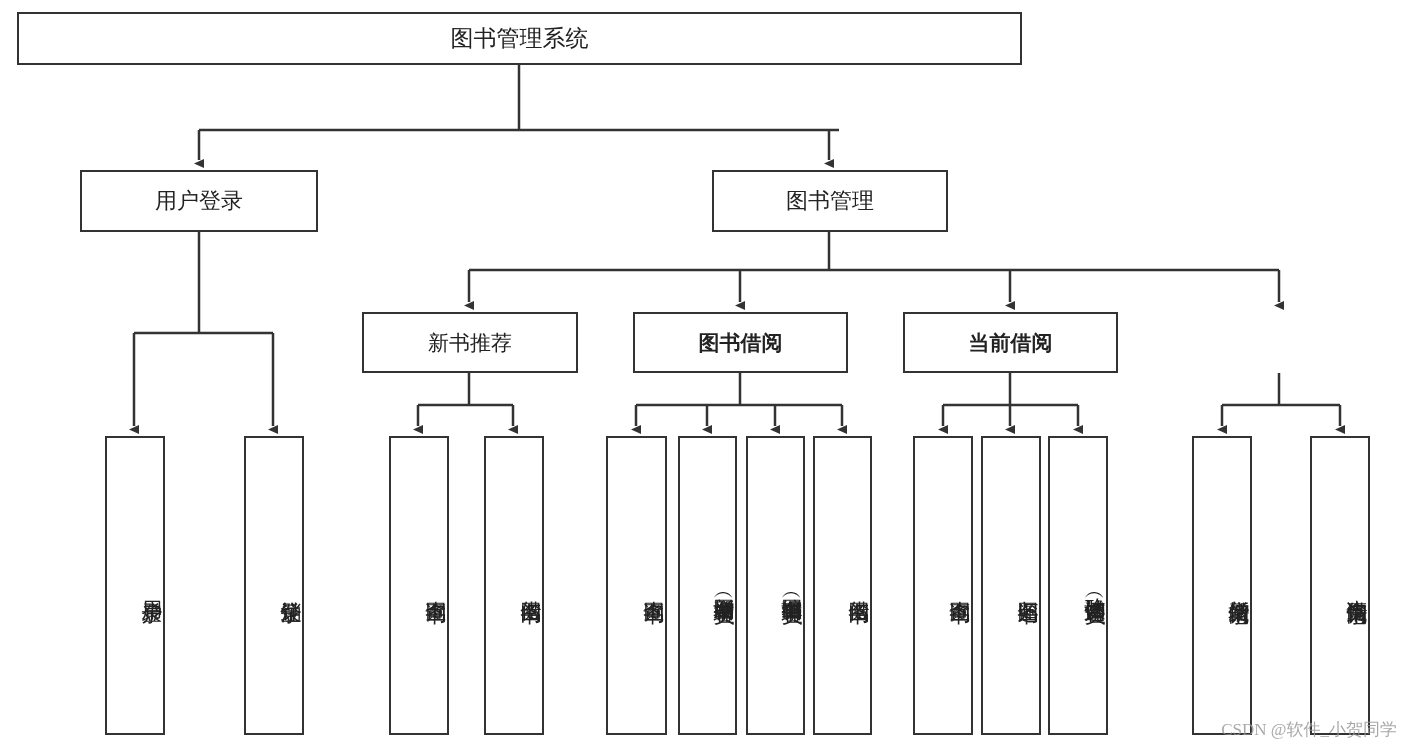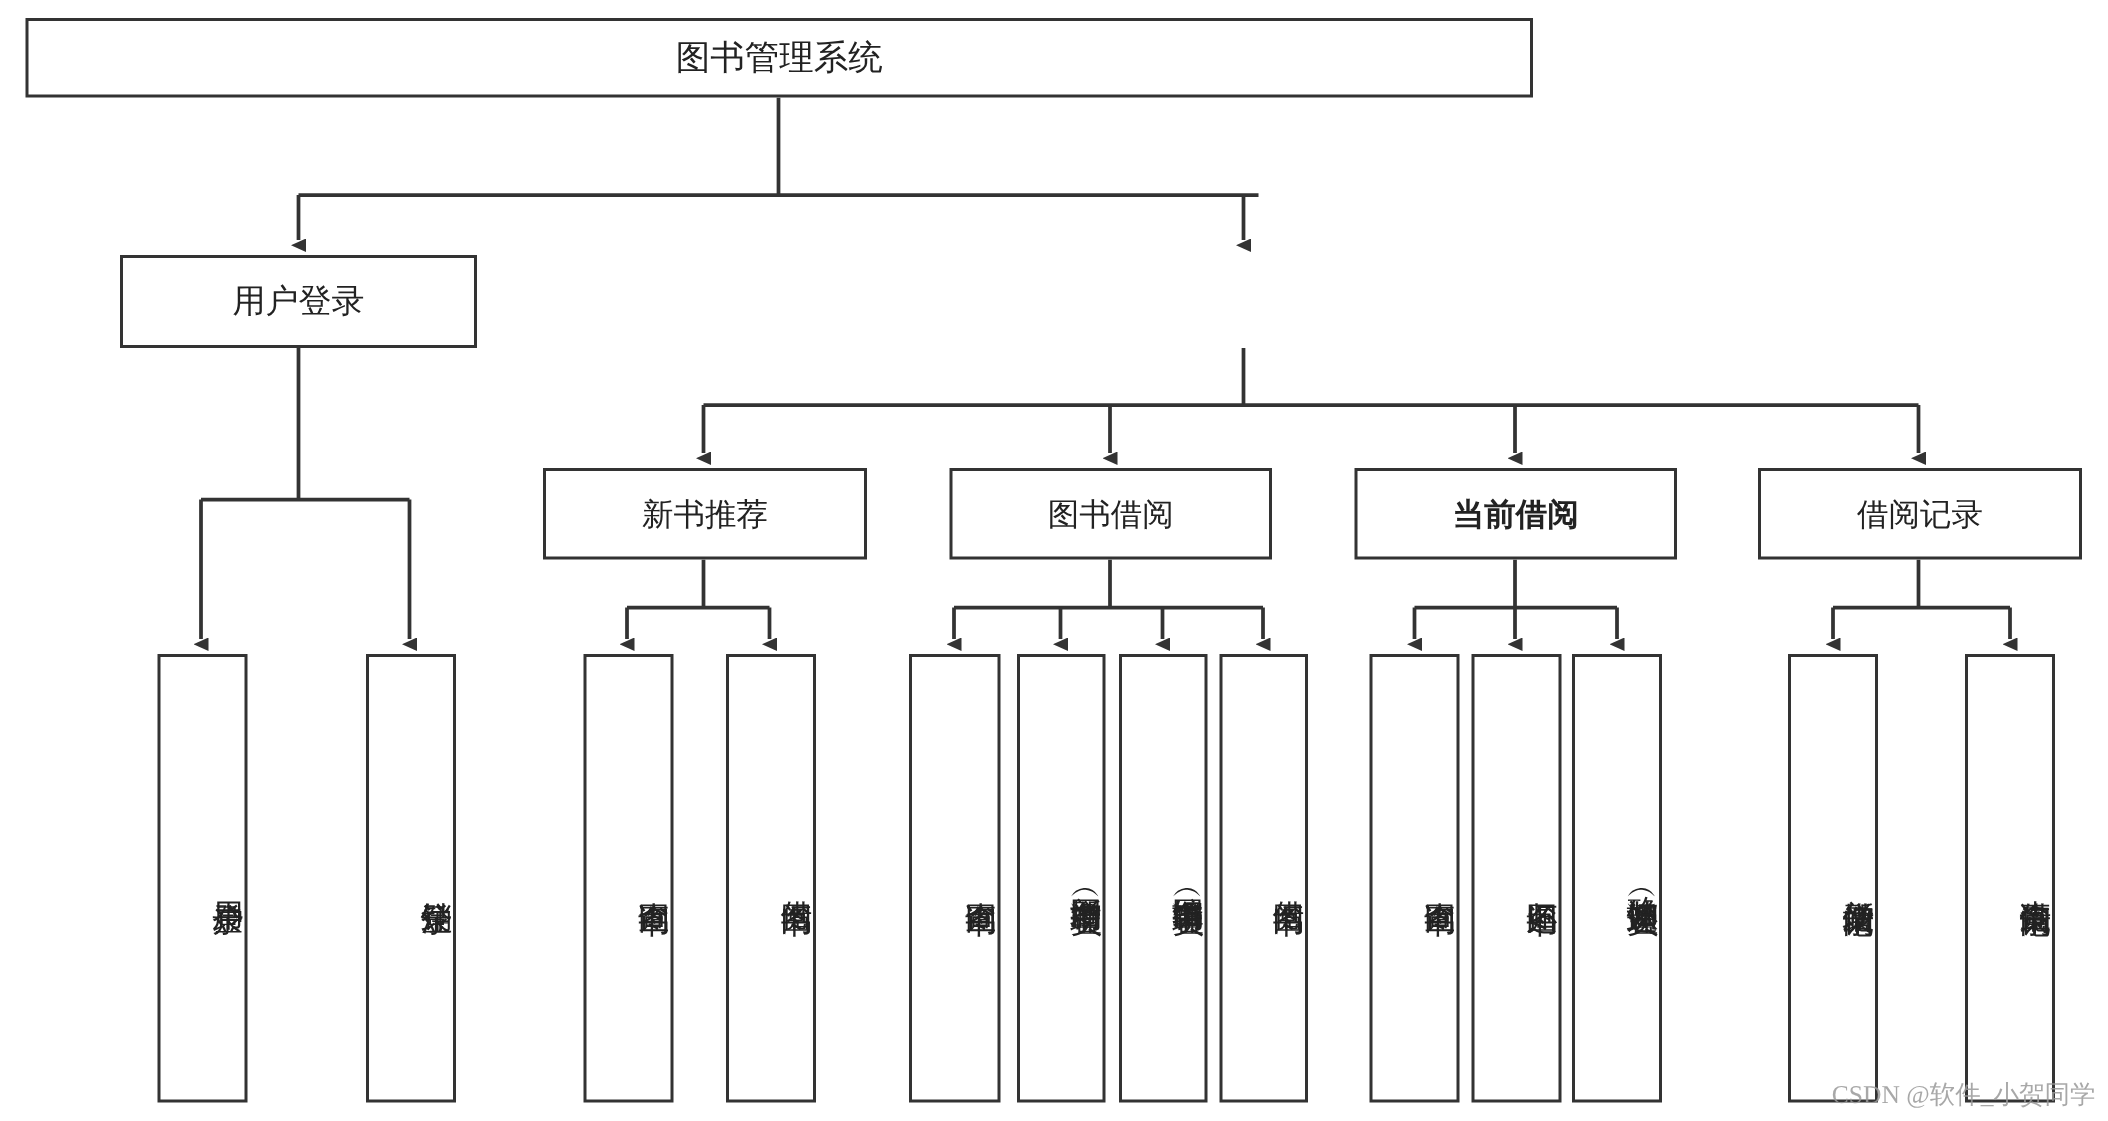--- a/index.html
+++ b/index.html
@@ -127,32 +127,32 @@
     </g>
   </svg>
 
   <div class="node root-node" style="left:17px; top:12px; width:1005px; height:53px;">
     <span>图书管理系统</span>
   </div>
 
   <div class="node level2" style="left:80px; top:170px; width:238px; height:62px;">
     <span>用户登录</span>
   </div>
+  <div class="node level2" style="left:712px; top:170px; width:236px; height:62px;">
+    <span>图书管理</span>
+  </div>
 
   <div class="node level3" style="left:362px; top:312px; width:216px; height:61px;">
     <span>新书推荐</span>
   </div>
-  <div class="node level3" style="left:633px; top:312px; width:215px; height:61px;">
+  <div class="node level3" style="left:633px; top:312px; width:215px; height:61px;font-weight:bold;">
     <span>图书借阅</span>
   </div>
   <div class="node level3" style="left:903px; top:312px; width:215px; height:61px;font-weight:bold;">
     <span>当前借阅</span>
-  </div>
-  <div class="node level3" style="left:1172px; top:312px; width:216px; height:61px;">
-    <span>借阅记录</span>
   </div>
 
   <div class="node leaf" style="left:105px; top:436px; width:60px; height:299px;">
     <span class="leaf-label">用户登录</span>
   </div>
   <div class="node leaf" style="left:244px; top:436px; width:60px; height:299px;">
     <span class="leaf-label">注销登录</span>
   </div>
 
   <div class="node leaf" style="left:389px; top:436px; width:60px; height:299px;">

